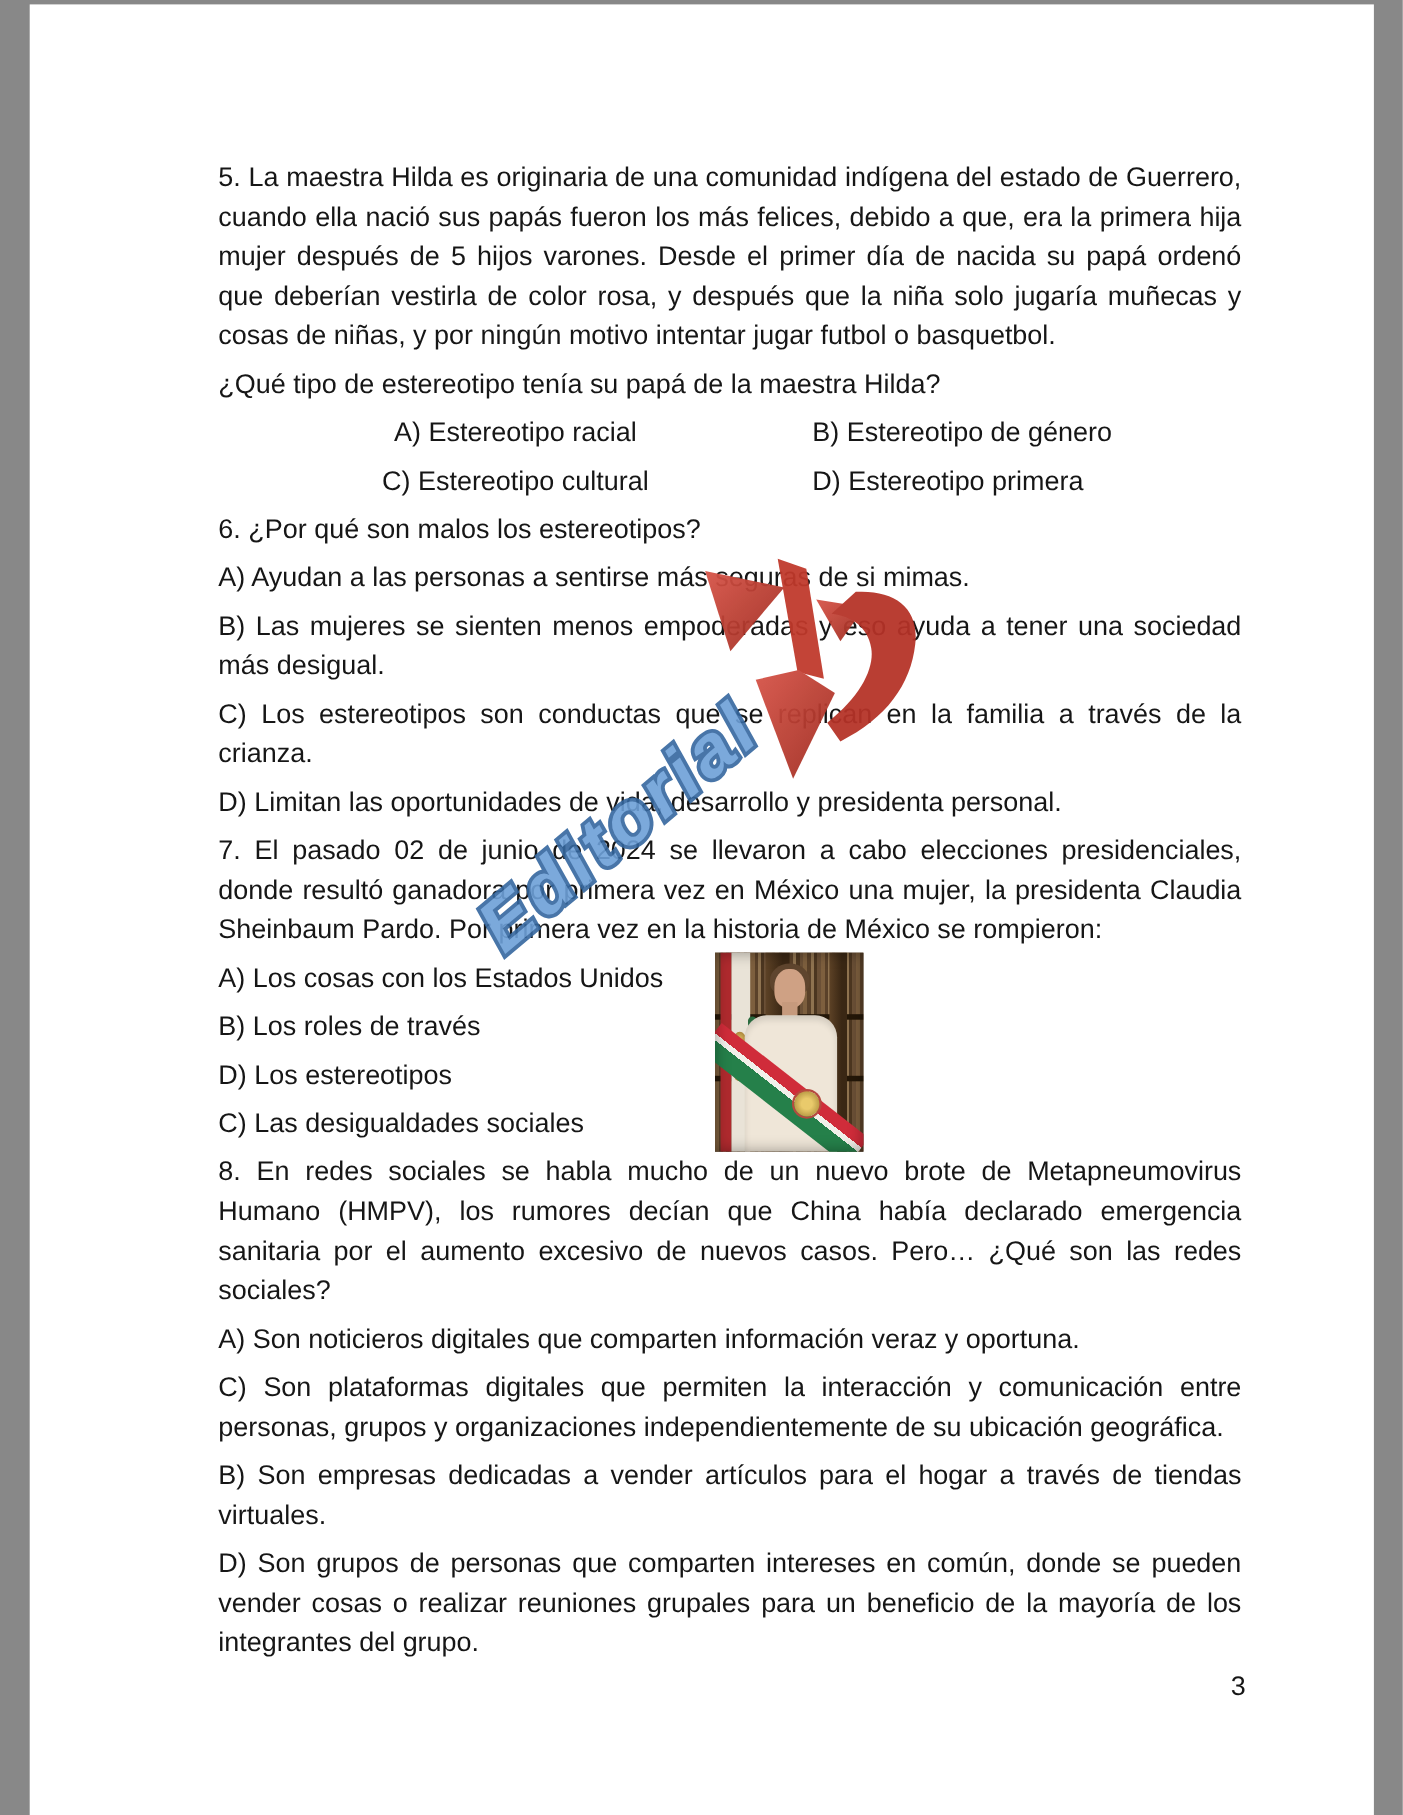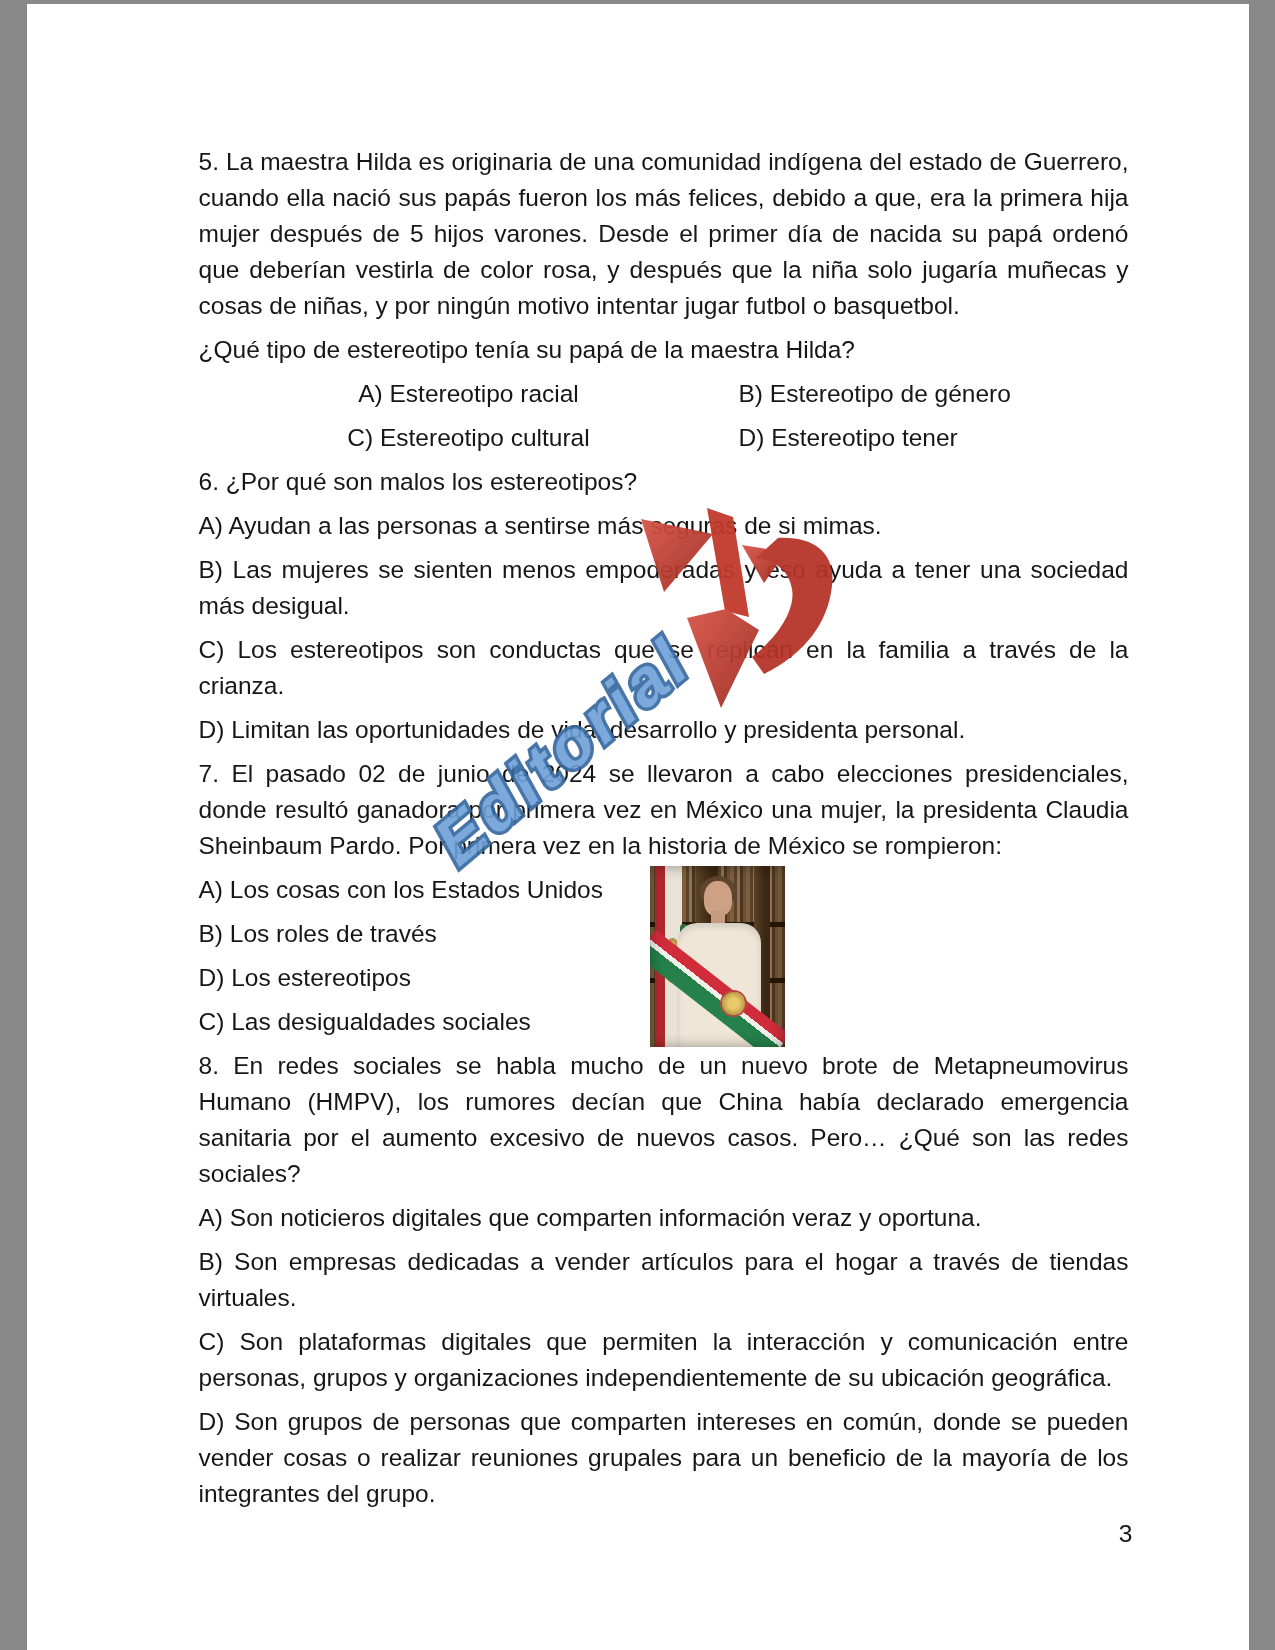--- a/index.html
+++ b/index.html
@@ -89,21 +89,21 @@
 
     <p class="justify">5. La maestra Hilda es originaria de una comunidad indígena del estado de Guerrero, cuando ella nació sus papás fueron los más felices, debido a que, era la primera hija mujer después de 5 hijos varones. Desde el primer día de nacida su papá ordenó que deberían vestirla de color rosa, y después que la niña solo jugaría muñecas y cosas de niñas, y por ningún motivo intentar jugar futbol o basquetbol.</p>
     <p>¿Qué tipo de estereotipo tenía su papá de la maestra Hilda?</p>
 
     <div class="opt-row">
       <span class="opt-left">A) Estereotipo racial</span>
       <span class="opt-right">B) Estereotipo de género</span>
     </div>
     <div class="opt-row">
       <span class="opt-left">C) Estereotipo cultural</span>
-      <span class="opt-right">D) Estereotipo tener</span>
+      <span class="opt-right">D) Estereotipo primera</span>
     </div>
 
     <p>6. ¿Por qué son malos los estereotipos?</p>
     <p>A) Ayudan a las personas a sentirse más seguras de si mimas.</p>
     <p class="justify">B) Las mujeres se sienten menos empoderadas y eso ayuda a tener una sociedad más desigual.</p>
     <p class="justify">C) Los estereotipos son conductas que se replican en la familia a través de la crianza.</p>
     <p>D) Limitan las oportunidades de vida, desarrollo y presidenta personal.</p>
 
     <p class="justify">7. El pasado 02 de junio de 2024 se llevaron a cabo elecciones presidenciales, donde resultó ganadora por primera vez en México una mujer, la presidenta Claudia Sheinbaum Pardo. Por primera vez en la historia de México se rompieron:</p>
 
@@ -129,22 +129,22 @@
         <div class="ph-neck"></div>
         <div class="ph-dress"></div>
         <div class="ph-sash"></div>
         <div class="ph-emblem"></div>
         <div class="ph-vignette"></div>
       </div>
     </div>
 
     <p class="justify">8. En redes sociales se habla mucho de un nuevo brote de Metapneumovirus Humano (HMPV), los rumores decían que China había declarado emergencia sanitaria por el aumento excesivo de nuevos casos. Pero… ¿Qué son las redes sociales?</p>
     <p>A) Son noticieros digitales que comparten información veraz y oportuna.</p>
+    <p class="justify">C) Son plataformas digitales que permiten la interacción y comunicación entre personas, grupos y organizaciones independientemente de su ubicación geográfica.</p>
     <p class="justify">B) Son empresas dedicadas a vender artículos para el hogar a través de tiendas virtuales.</p>
-    <p class="justify">C) Son plataformas digitales que permiten la interacción y comunicación entre personas, grupos y organizaciones independientemente de su ubicación geográfica.</p>
     <p class="justify">D) Son grupos de personas que comparten intereses en común, donde se pueden vender cosas o realizar reuniones grupales para un beneficio de la mayoría de los integrantes del grupo.</p>
 
   </div>
 
   <div class="watermark">
     <div class="wm-text">
       <span class="wm-stroke">Editorial</span>
       <span class="wm-fill">Editorial</span>
     </div>
     <svg class="wm-logo" viewBox="0 0 220 240" xmlns="http://www.w3.org/2000/svg">

